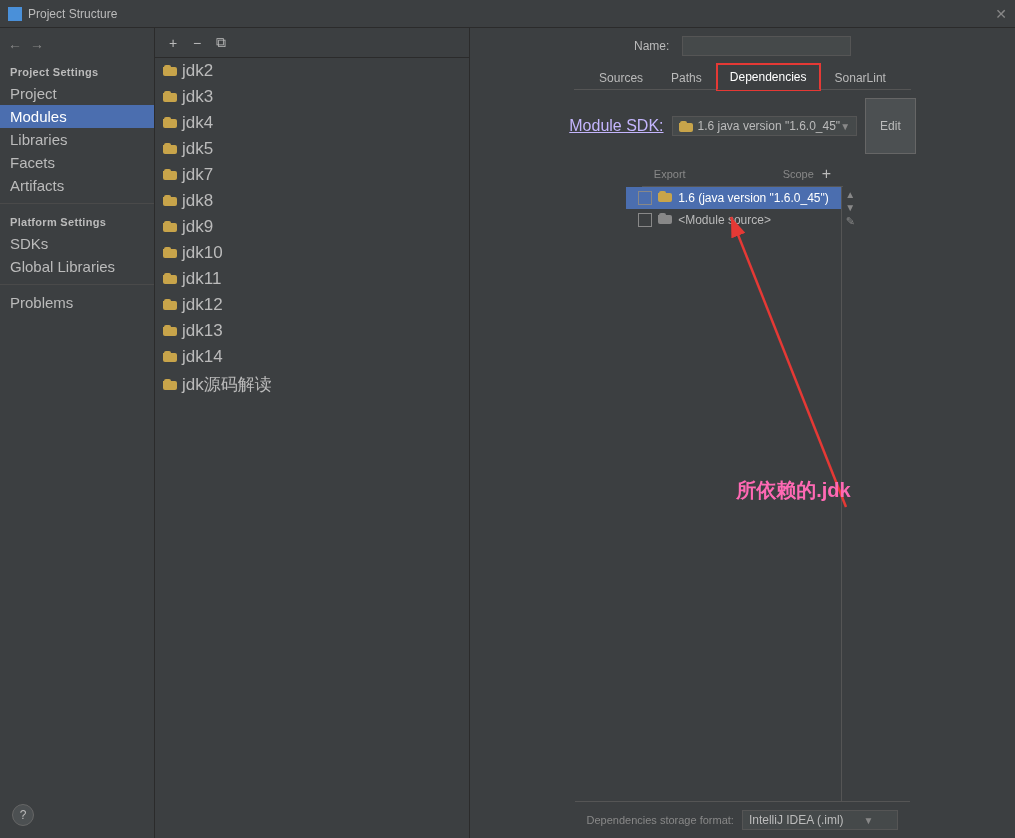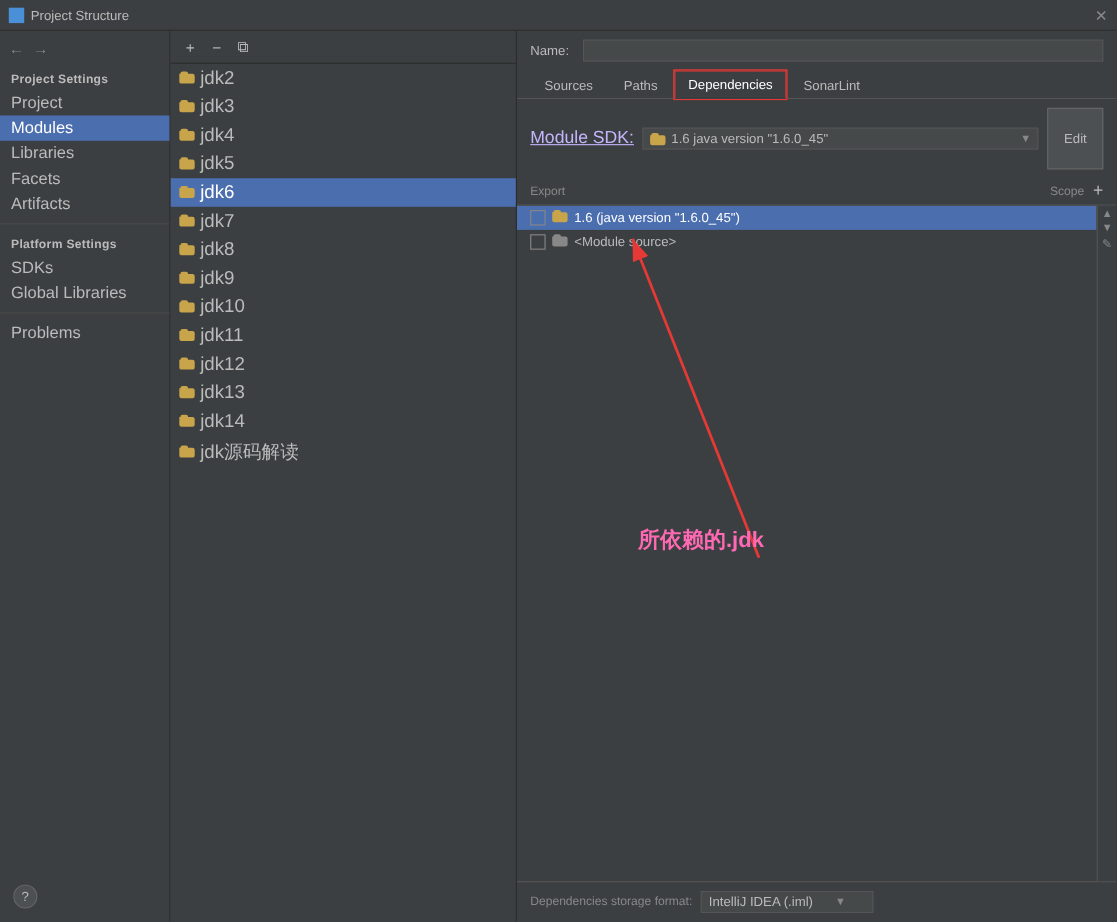--- a/index.html
+++ b/index.html
@@ -138,20 +138,21 @@
       background: #4b6eaf;
       color: #ffffff;
     }
 
     
     .right-panel {
       flex: 1;
       background: #3c3f41;
       display: flex;
       flex-direction: column;
+      align-items: center;
     }
 
     .name-row {
       display: flex;
       align-items: center;
       padding: 8px 12px;
       gap: 8px;
     }
     .name-label {
       color: #bbbbbb;
@@ -475,27 +476,20 @@
       <span style="position:absolute;top:0;left:1px;width:7px;height:4px;background:#c8a44a;border-radius:2px 2px 0 0;"></span>
     </span></span>
           <span>jdk4</span>
         </div>
         <div class="module-item">
           <span><span style="display:inline-block;width:14px;height:11px;position:relative;">
       <span style="position:absolute;bottom:0;left:0;width:14px;height:9px;background:#c8a44a;border-radius:0 2px 2px 2px;"></span>
       <span style="position:absolute;top:0;left:1px;width:7px;height:4px;background:#c8a44a;border-radius:2px 2px 0 0;"></span>
     </span></span>
           <span>jdk5</span>
-        </div>
-        <div class="module-item active">
-          <span><span style="display:inline-block;width:14px;height:11px;position:relative;">
-      <span style="position:absolute;bottom:0;left:0;width:14px;height:9px;background:#c8a44a;border-radius:0 2px 2px 2px;"></span>
-      <span style="position:absolute;top:0;left:1px;width:7px;height:4px;background:#c8a44a;border-radius:2px 2px 0 0;"></span>
-    </span></span>
-          <span>jdk6</span>
         </div>
         <div class="module-item">
           <span><span style="display:inline-block;width:14px;height:11px;position:relative;">
       <span style="position:absolute;bottom:0;left:0;width:14px;height:9px;background:#c8a44a;border-radius:0 2px 2px 2px;"></span>
       <span style="position:absolute;top:0;left:1px;width:7px;height:4px;background:#c8a44a;border-radius:2px 2px 0 0;"></span>
     </span></span>
           <span>jdk7</span>
         </div>
         <div class="module-item">
           <span><span style="display:inline-block;width:14px;height:11px;position:relative;">

